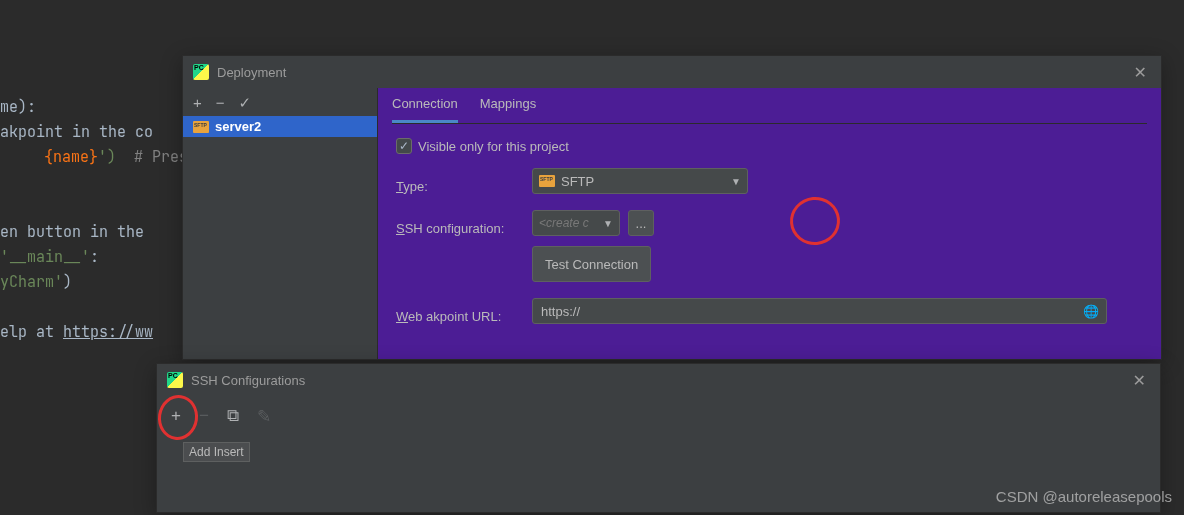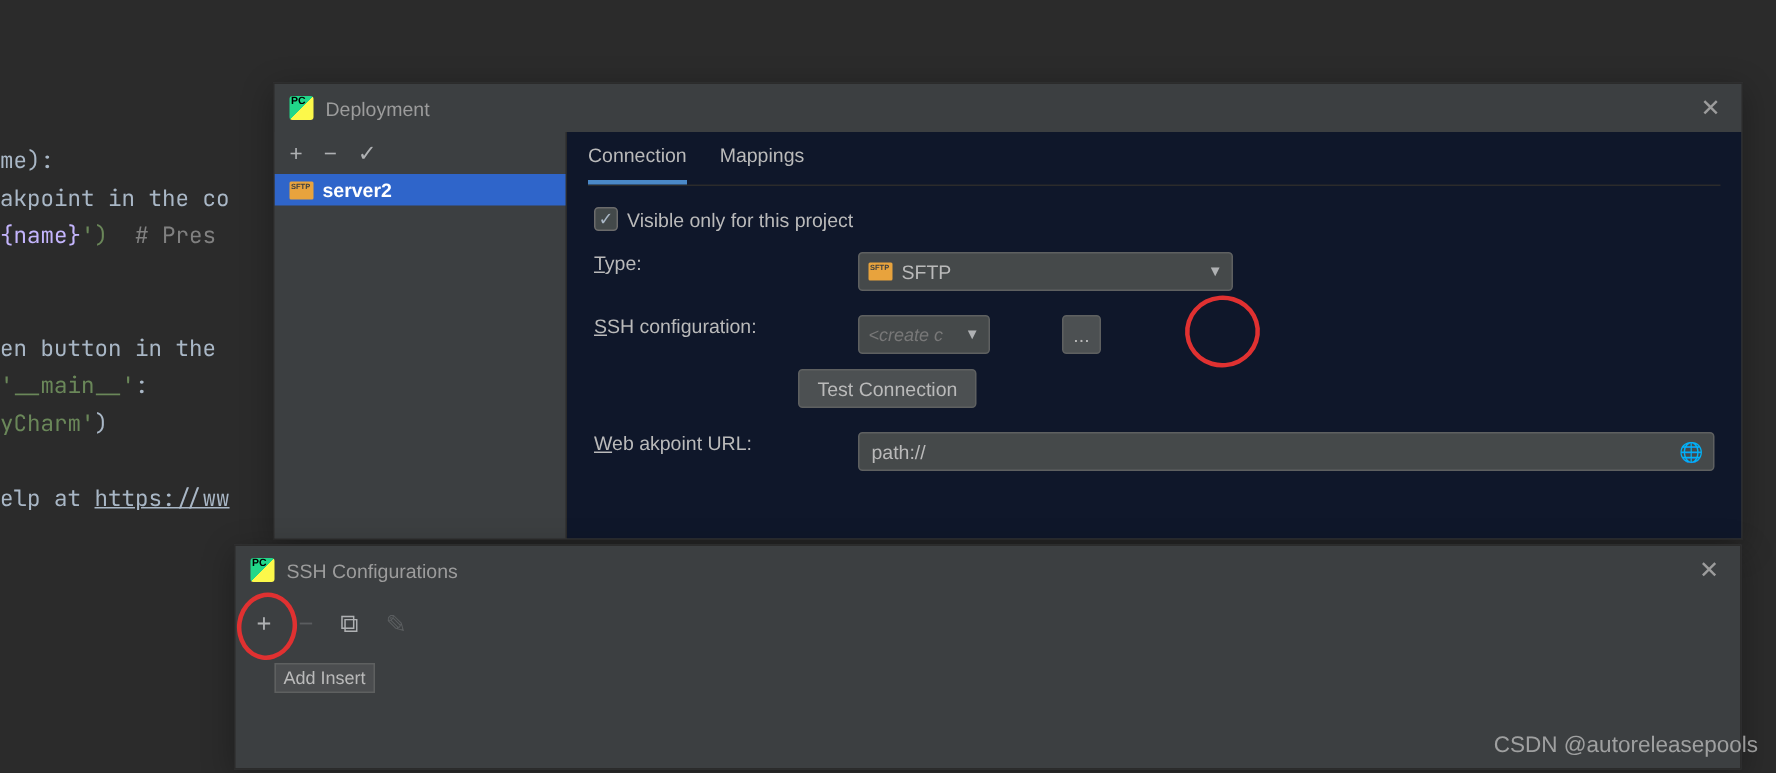--- a/index.html
+++ b/index.html
@@ -19,21 +19,21 @@
       position: absolute;
       top: 0; left: 0; right: 0; bottom: 0;
       background: #2b2b2b;
       padding: 70px 0 0 0;
       font-family: "JetBrains Mono", Consolas, monospace;
       font-size: 15px;
       line-height: 25px;
       color: #a9b7c6;
       white-space: pre;
     }
-    .code-bg .orange { color: #c4b5fd; }
+    .code-bg .orange { color: #f97316; padding-left: 44px; }
     .code-bg .green { color: #6a8759; }
     .code-bg .grey { color: #808080; }
     .code-bg .link { color: #a9b7c6; text-decoration: underline; }
 
     
     .dialog {
       position: absolute;
       top: 55px;
       left: 182px;
       width: 980px;
@@ -115,21 +115,21 @@
       position: absolute;
       font-size: 5px;
       color: #3c3f41;
       top: 1px;
       left: 1px;
       font-weight: bold;
     }
 
     .main-area {
       flex: 1;
-      background: #0f172a;
+      background: #4c1d95;
       padding: 0 14px 0 14px;
     }
     .tabs {
       display: flex;
       gap: 22px;
       border-bottom: 1px solid #2b2b2b;
     }
     .tab {
       padding: 8px 0 9px 0;
       color: #bababa;
@@ -138,23 +138,22 @@
     .tab.active {
       border-bottom: 3px solid #4a88c7;
       color: #bababa;
     }
 
     .form {
       padding: 14px 4px;
     }
     .form-row {
       display: flex;
-      align-items: flex-start;
+      align-items: flex-end;
       margin-bottom: 16px;
-      gap: 40px;
     }
     .form-row.tight { margin-bottom: 10px; }
     .form-label {
       width: 136px;
       color: #bababa;
     }
     .form-label .ul { text-decoration: underline; }
 
     .checkbox-row { display: flex; align-items: center; gap: 6px; margin-bottom: 14px; }
     .checkbox {
@@ -172,21 +171,21 @@
     .select-box {
       display: flex;
       align-items: center;
       background: #45494a;
       border: 1px solid #5e6060;
       border-radius: 3px;
       height: 26px;
       padding: 0 6px 0 6px;
       gap: 6px;
     }
-    .select-box.wide { width: 250px; }
+    .select-box.wide { width: 216px; }
     .select-box.narrow { width: 88px; color: #787878; font-style: italic; font-size: 12px; overflow: hidden; }
     .chev { margin-left: auto; font-size: 10px; color: #afb1b3; }
 
     .dots-btn {
       width: 26px; height: 26px;
       background: #4c5052;
       border: 1px solid #5e6060;
       border-radius: 3px;
       display: flex;
       align-items: center;
@@ -196,21 +195,21 @@
       color: #bababa;
     }
 
     .btn {
       background: #4c5052;
       border: 1px solid #5e6060;
       border-radius: 3px;
       padding: 4px 12px;
       color: #bababa;
       cursor: pointer;
-      height: 26px;
+      height: 36px;
       display: inline-flex;
       align-items: center;
     }
 
     .text-input {
       flex: 1;
       max-width: 575px;
       display: flex;
       align-items: center;
       background: #45494a;
@@ -346,21 +345,21 @@
         </div>
 
         <div class="form-row" style="margin-left:136px;">
           <div class="btn">Test Connection</div>
         </div>
 
 
         <div class="form-row" style="margin-bottom:0;">
           <div class="form-label"><span class="ul">W</span><span>eb akpoint URL:</span></div>
           <div class="text-input">
-            <span>path://</span>
+            <span>https://</span>
             <span style="flex:1"></span>
             <span class="folder-icon" style="font-size:13px;">🌐</span>
           </div>
         </div>
       </div>
     </div>
   </div>
 </div>
 
 <div class="ssh-dialog">

